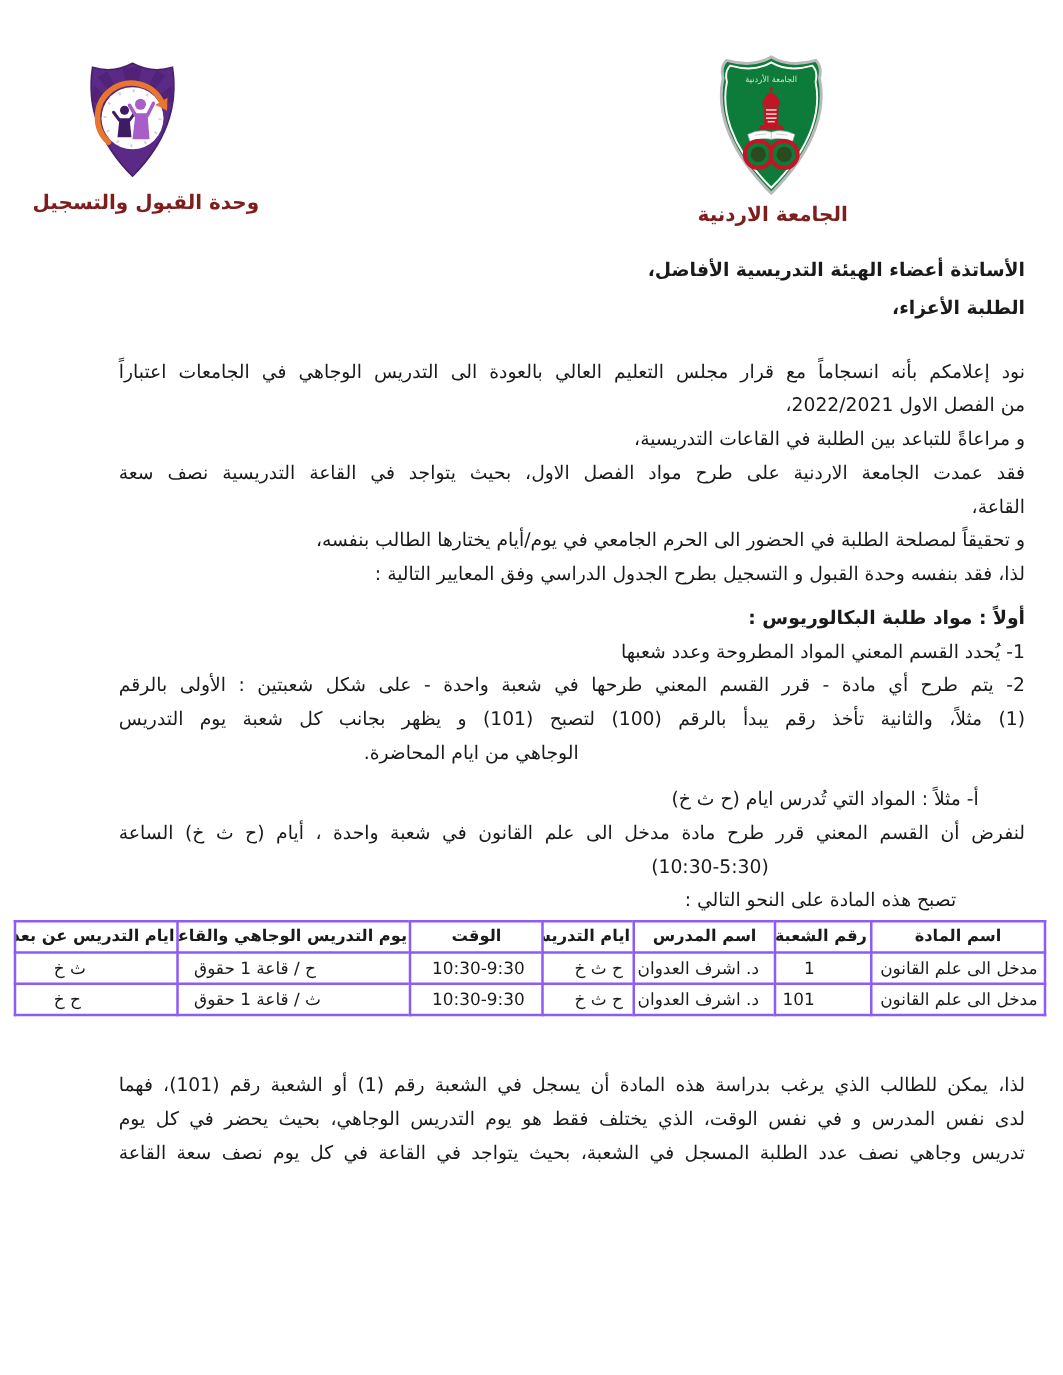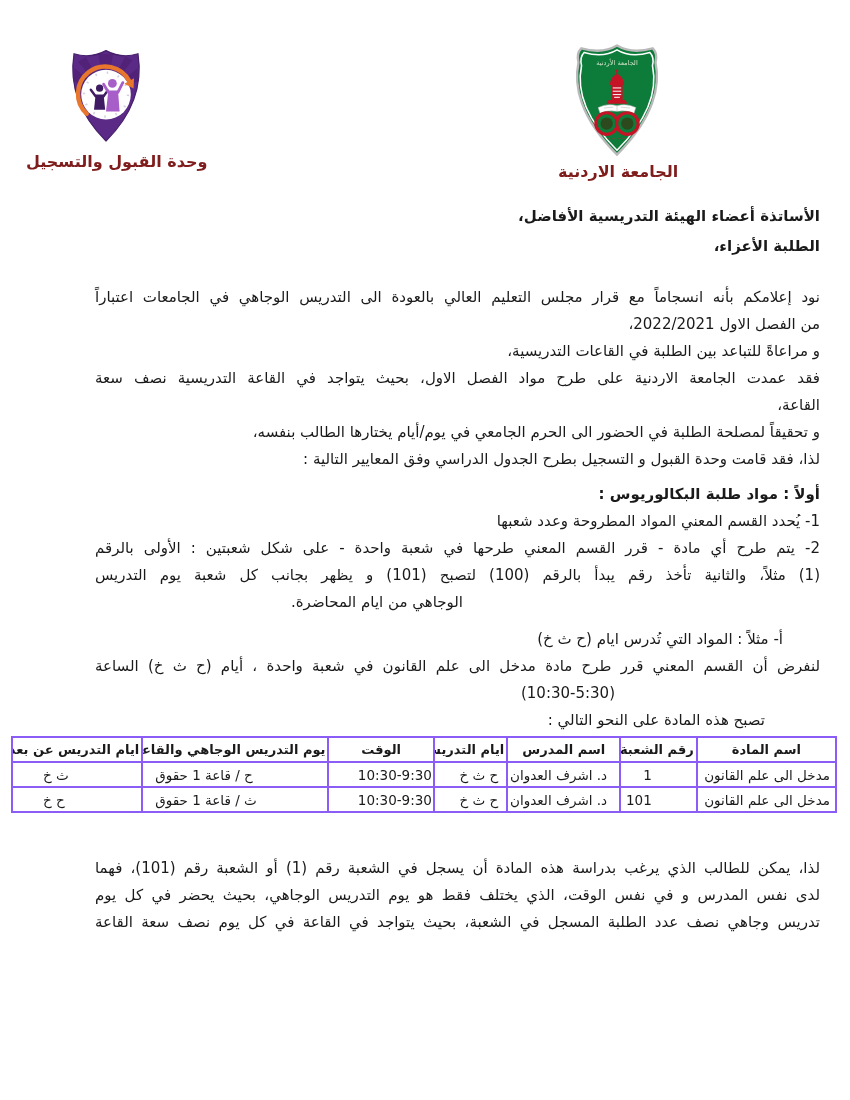--- a/index.html
+++ b/index.html
@@ -30,21 +30,21 @@
   
   .tablewrap{position:absolute;top:736px;left:11px;right:13px;direction:rtl;}
   table{width:100%;border-collapse:collapse;direction:rtl;table-layout:fixed;}
   th,td{border:2px solid #8b5cf6;white-space:nowrap;overflow:hidden;}
   th{font-weight:bold;text-align:center;height:23px;font-size:13px;padding:0 2px;}
   td{height:21px;font-size:13.5px;}
   td.c0{text-align:right;padding-right:5px;}
   td.c1{text-align:right;padding-right:44px;}
   td.c2{text-align:right;padding-right:12px;}
   td.c3{text-align:right;padding-right:8px;}
-  td.c4{text-align:right;padding-left:4px;}
+  td.c4{text-align:center;padding-left:4px;}
   td.c5{text-align:left;padding-left:12px;}
   td.c6{text-align:left;padding-left:30px;}
 
   .closing{position:absolute;top:827px;right:30px;left:95px;direction:rtl;margin-top:28px;}
 </style>
 </head>
 <body>
 
 <div class="page">
 
@@ -110,21 +110,21 @@
   <main class="content">
     <div class="line salut">الأساتذة أعضاء الهيئة التدريسية الأفاضل،</div>
     <div class="line salut">الطلبة الأعزاء،</div>
 
     <div class="line just intro-start">نود إعلامكم بأنه انسجاماً مع قرار مجلس التعليم العالي بالعودة الى التدريس الوجاهي في الجامعات اعتباراً</div>
     <div class="line">من الفصل الاول 2022/2021،</div>
     <div class="line">و مراعاةً للتباعد بين الطلبة في القاعات التدريسية،</div>
     <div class="line just">فقد عمدت الجامعة الاردنية على طرح مواد الفصل الاول، بحيث يتواجد في القاعة التدريسية نصف سعة</div>
     <div class="line">القاعة،</div>
     <div class="line">و تحقيقاً لمصلحة الطلبة في الحضور الى الحرم الجامعي في يوم/أيام يختارها الطالب بنفسه،</div>
-    <div class="line">لذا، فقد قامت وحدة القبول و التسجيل بطرح الجدول الدراسي وفق المعايير التالية :</div>
+    <div class="line">لذا، فقد بنفسه وحدة القبول و التسجيل بطرح الجدول الدراسي وفق المعايير التالية :</div>
 
     <div class="line heading">أولاً : مواد طلبة البكالوريوس :</div>
     <div class="line">1- يُحدد القسم المعني المواد المطروحة وعدد شعبها</div>
     <div class="line just">2- يتم طرح أي مادة - قرر القسم المعني طرحها في شعبة واحدة - على شكل شعبتين : الأولى بالرقم</div>
     <div class="line just">(1) مثلاً، والثانية تأخذ رقم يبدأ بالرقم (100) لتصبح (101) و يظهر بجانب كل شعبة يوم التدريس</div>
     <div class="line ind-wajahi">الوجاهي من ايام المحاضرة.</div>
 
     <div class="line ind-sm mt">أ- مثلاً : المواد التي تُدرس ايام (ح ث خ)</div>
     <div class="line just">لنفرض أن القسم المعني قرر طرح مادة مدخل الى علم القانون في شعبة واحدة ، أيام (ح ث خ) الساعة</div>
     <div class="line ind-time">(10:30-5:30)</div>

